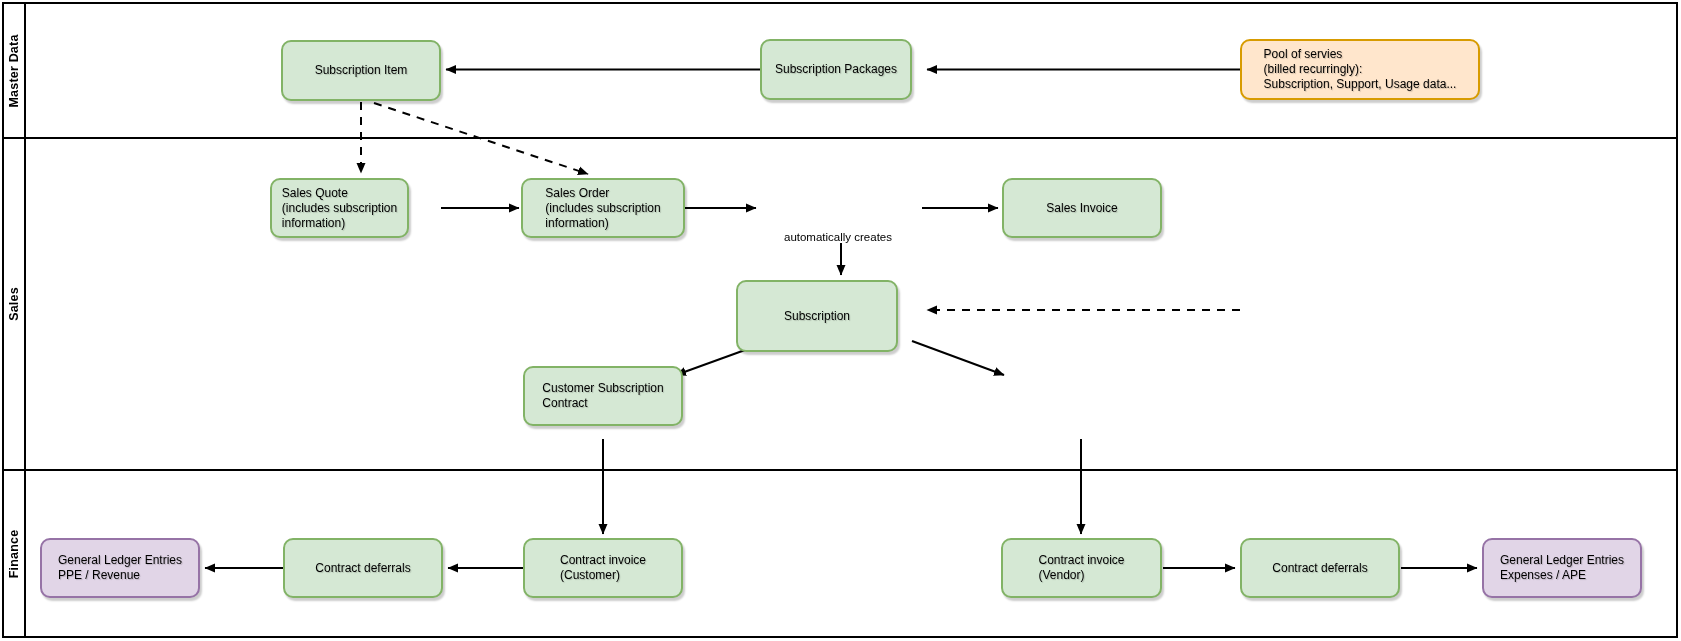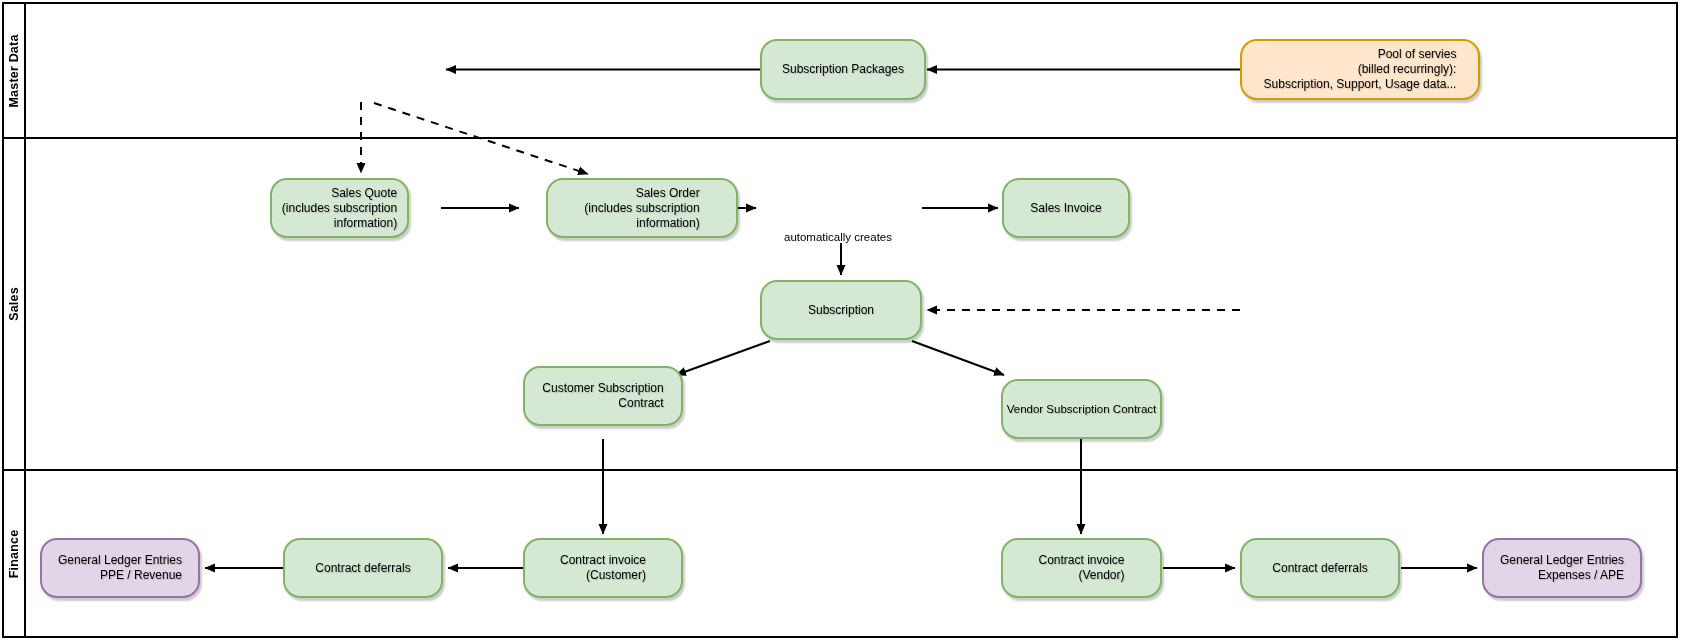--- a/index.html
+++ b/index.html
@@ -13,21 +13,21 @@
   .lane-label{position:absolute;left:4px;width:20px;display:flex;align-items:center;justify-content:center;z-index:2;}
   .lane-label span{transform:rotate(-90deg);white-space:nowrap;font-weight:bold;font-size:12.5px;letter-spacing:.2px;}
 
   
   svg.connectors{position:absolute;left:0;top:0;z-index:3;pointer-events:none;}
   svg.connectors line{stroke:var(--connector,#000);stroke-width:2;}
   svg.connectors line.dashed{stroke-dasharray:8 7;}
 
   
   .node{position:absolute;box-sizing:border-box;display:flex;align-items:center;justify-content:center;
-        text-align:right;border-radius:17px;border:2.5px solid;font-size:12px;line-height:1.25;
+        text-align:left;border-radius:10px;border:2.5px solid;font-size:12px;line-height:1.25;
         white-space:pre-line;padding:1px 2px;z-index:4;
         box-shadow:2px 3px 2px rgba(0,0,0,0.20);text-shadow:1px 1px 1px rgba(0,0,0,0.18);}
   .node.green {background:var(--green-fill,#d5e8d4); border-color:var(--green-stroke,#82b366);}
   .node.orange{background:var(--orange-fill,#ffe6cc);border-color:var(--orange-stroke,#d79b00);}
   .node.purple{background:var(--purple-fill,#e1d5e7);border-color:var(--purple-stroke,#9673a6);}
   .node.tight{font-size:11.5px;padding:0;}
 
   .edge-label{position:absolute;left:838px;top:231px;transform:translateX(-50%);
               background:#fff;font-size:11.5px;padding:0 3px;z-index:5;white-space:nowrap;}
 </style>
@@ -77,36 +77,36 @@
     <line x1="1081" y1="439" x2="1081" y2="534" marker-end="url(#arrow)"></line>
 
     <line x1="523" y1="568" x2="448" y2="568" marker-end="url(#arrow)"></line>
     <line x1="283" y1="568" x2="205" y2="568" marker-end="url(#arrow)"></line>
     <line x1="1163" y1="568" x2="1235" y2="568" marker-end="url(#arrow)"></line>
     <line x1="1401" y1="568" x2="1477" y2="568" marker-end="url(#arrow)"></line>
   </svg>
 
   <div class="edge-label">automatically creates</div>
 
-  <div class="node green" style="left:760px;top:39px;width:166px;height:61px">Subscription Packages</div>
+  <div class="node green" style="left:281px;top:40px;width:160px;height:61px">Subscription Item</div>
+  <div class="node green" style="left:760px;top:39px;width:152px;height:61px">Subscription Packages</div>
   <div class="node orange" style="left:1240px;top:39px;width:240px;height:61px">Pool of servies
 (billed recurringly):
 Subscription, Support, Usage data...</div>
 
   <div class="node green" style="left:270px;top:178px;width:139px;height:60px">Sales Quote
 (includes subscription
 information)</div>
-  <div class="node green" style="left:546px;top:178px;width:192px;height:60px">Sales Order
+  <div class="node green" style="left:521px;top:178px;width:164px;height:60px">Sales Order
 (includes subscription
 information)</div>
-  <div class="node green" style="left:1002px;top:178px;width:128px;height:60px">Sales Invoice</div>
-  <div class="node green" style="left:760px;top:280px;width:162px;height:60px">Subscription</div>
+  <div class="node green" style="left:1002px;top:178px;width:160px;height:60px">Sales Invoice</div>
+  <div class="node green" style="left:736px;top:280px;width:162px;height:72px">Subscription</div>
   <div class="node green" style="left:523px;top:366px;width:160px;height:60px">Customer Subscription
 Contract</div>
-  <div class="node green tight" style="left:1001px;top:379px;width:161px;height:60px">Vendor Subscription Contract</div>
 
   <div class="node purple" style="left:40px;top:538px;width:160px;height:60px">General Ledger Entries
 PPE / Revenue</div>
   <div class="node green" style="left:283px;top:538px;width:160px;height:60px">Contract deferrals</div>
   <div class="node green" style="left:523px;top:538px;width:160px;height:60px">Contract invoice
 (Customer)</div>
   <div class="node green" style="left:1001px;top:538px;width:161px;height:60px">Contract invoice
 (Vendor)</div>
   <div class="node green" style="left:1240px;top:538px;width:160px;height:60px">Contract deferrals</div>
   <div class="node purple" style="left:1482px;top:538px;width:160px;height:60px">General Ledger Entries

